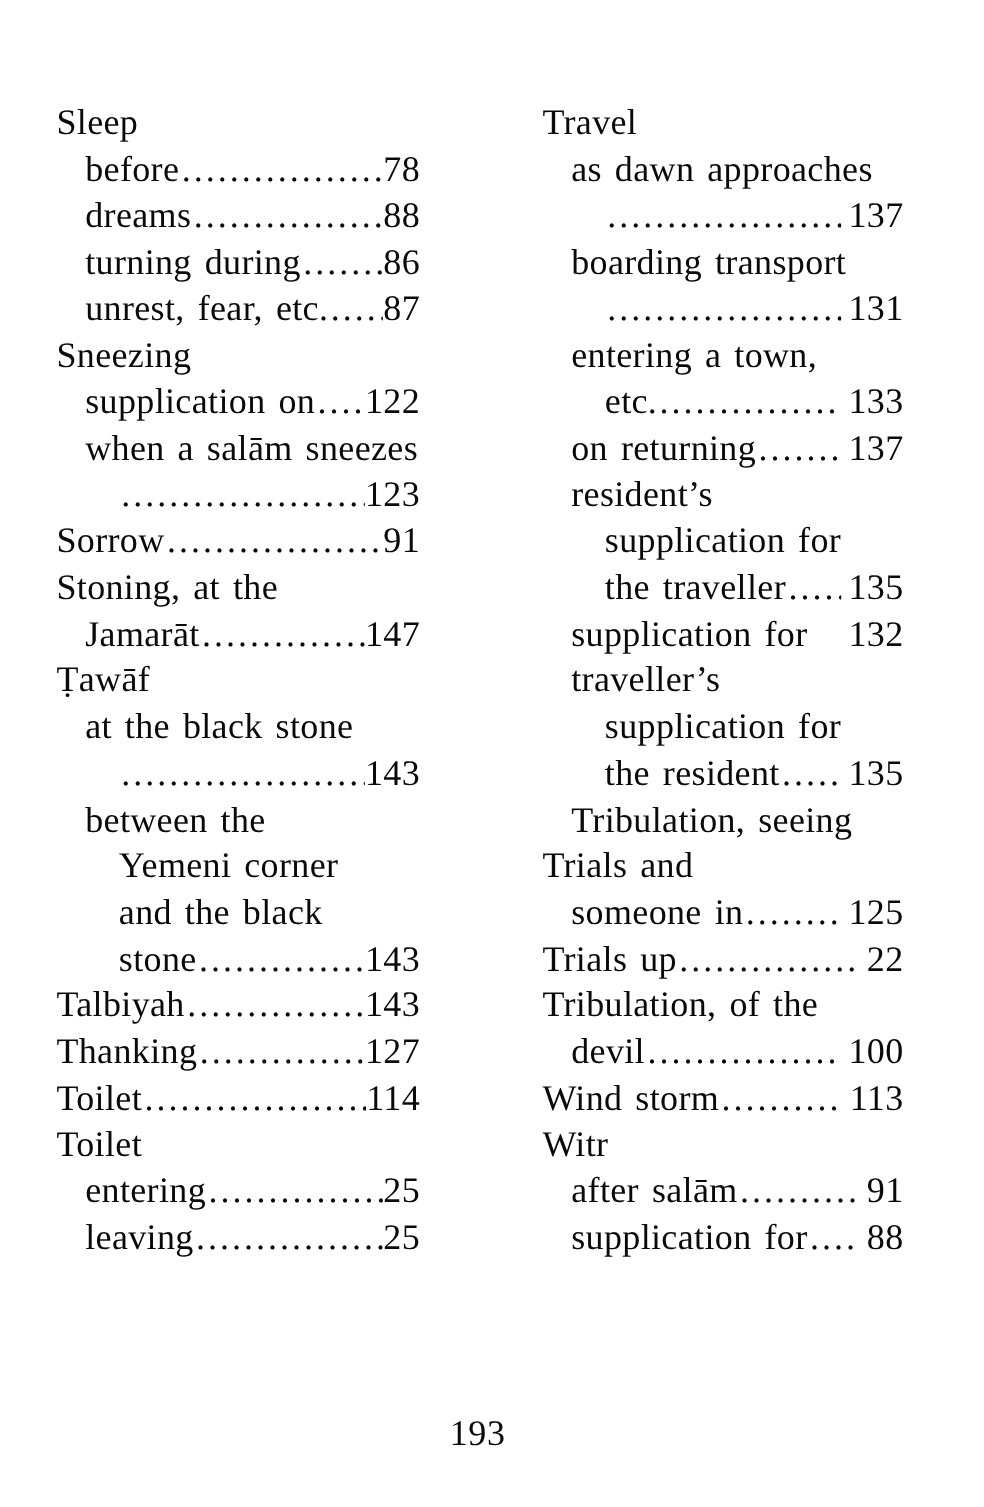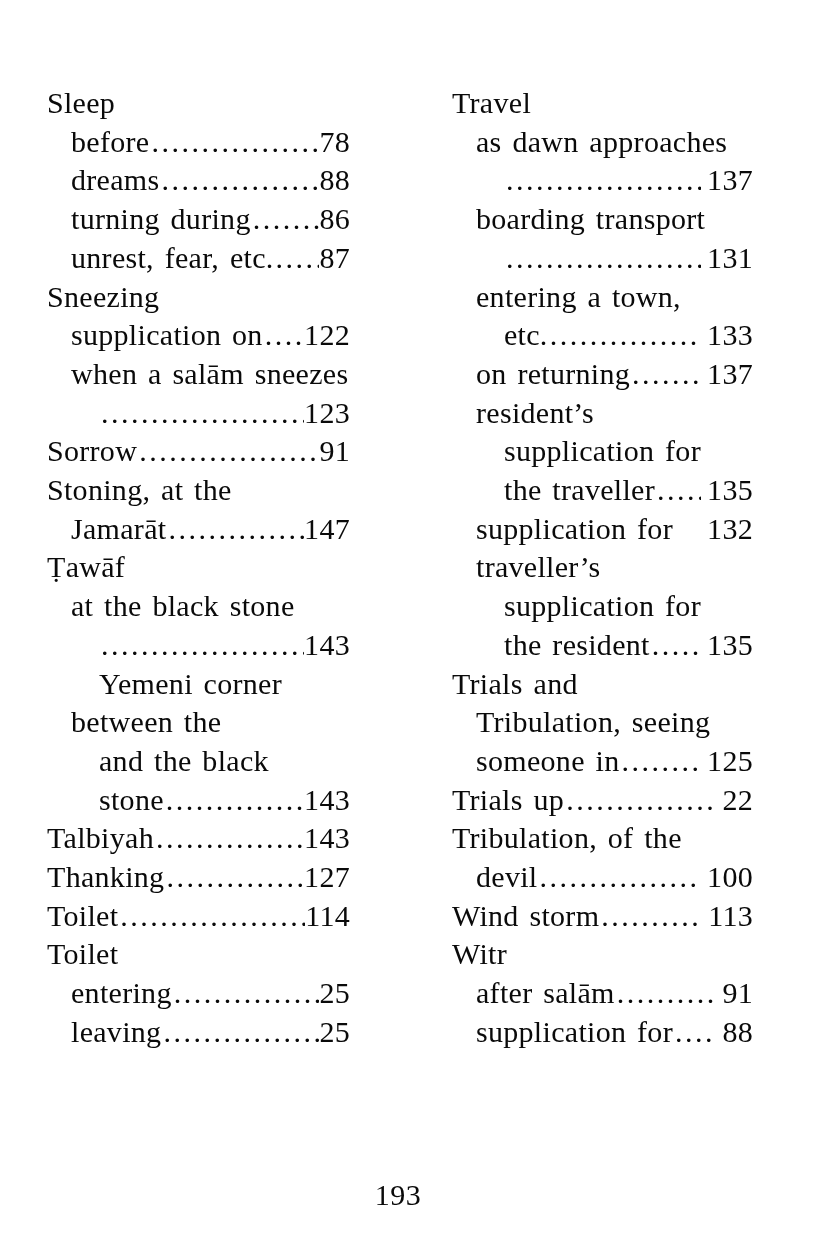--- a/index.html
+++ b/index.html
@@ -127,25 +127,25 @@
           <span class="entry-text">Ṭawāf</span>
         </div>
         <div class="index-line indent-1">
           <span class="entry-text">at the black stone</span>
         </div>
         <div class="index-line indent-2">
           <span class="entry-text"></span>
           <span class="dot-leader"></span>
           <span class="entry-page">143</span>
         </div>
+        <div class="index-line indent-1">
+          <span class="entry-text">between the</span>
+        </div>
         <div class="index-line indent-2">
           <span class="entry-text">Yemeni corner</span>
-        </div>
-        <div class="index-line indent-1">
-          <span class="entry-text">between the</span>
         </div>
         <div class="index-line indent-2">
           <span class="entry-text">and the black</span>
         </div>
         <div class="index-line indent-2">
           <span class="entry-text">stone</span>
           <span class="dot-leader"></span>
           <span class="entry-page">143</span>
         </div>
         <div class="index-line indent-0">
@@ -230,25 +230,25 @@
           <span class="entry-text">traveller’s</span>
         </div>
         <div class="index-line indent-2">
           <span class="entry-text">supplication for</span>
         </div>
         <div class="index-line indent-2">
           <span class="entry-text">the resident</span>
           <span class="dot-leader"></span>
           <span class="entry-page">135</span>
         </div>
+        <div class="index-line indent-1">
+          <span class="entry-text">Tribulation, seeing</span>
+        </div>
         <div class="index-line indent-0">
           <span class="entry-text">Trials and</span>
-        </div>
-        <div class="index-line indent-1">
-          <span class="entry-text">Tribulation, seeing</span>
         </div>
         <div class="index-line indent-1">
           <span class="entry-text">someone in</span>
           <span class="dot-leader"></span>
           <span class="entry-page">125</span>
         </div>
         <div class="index-line indent-0">
           <span class="entry-text">Trials up</span>
           <span class="dot-leader"></span>
           <span class="entry-page">22</span>

